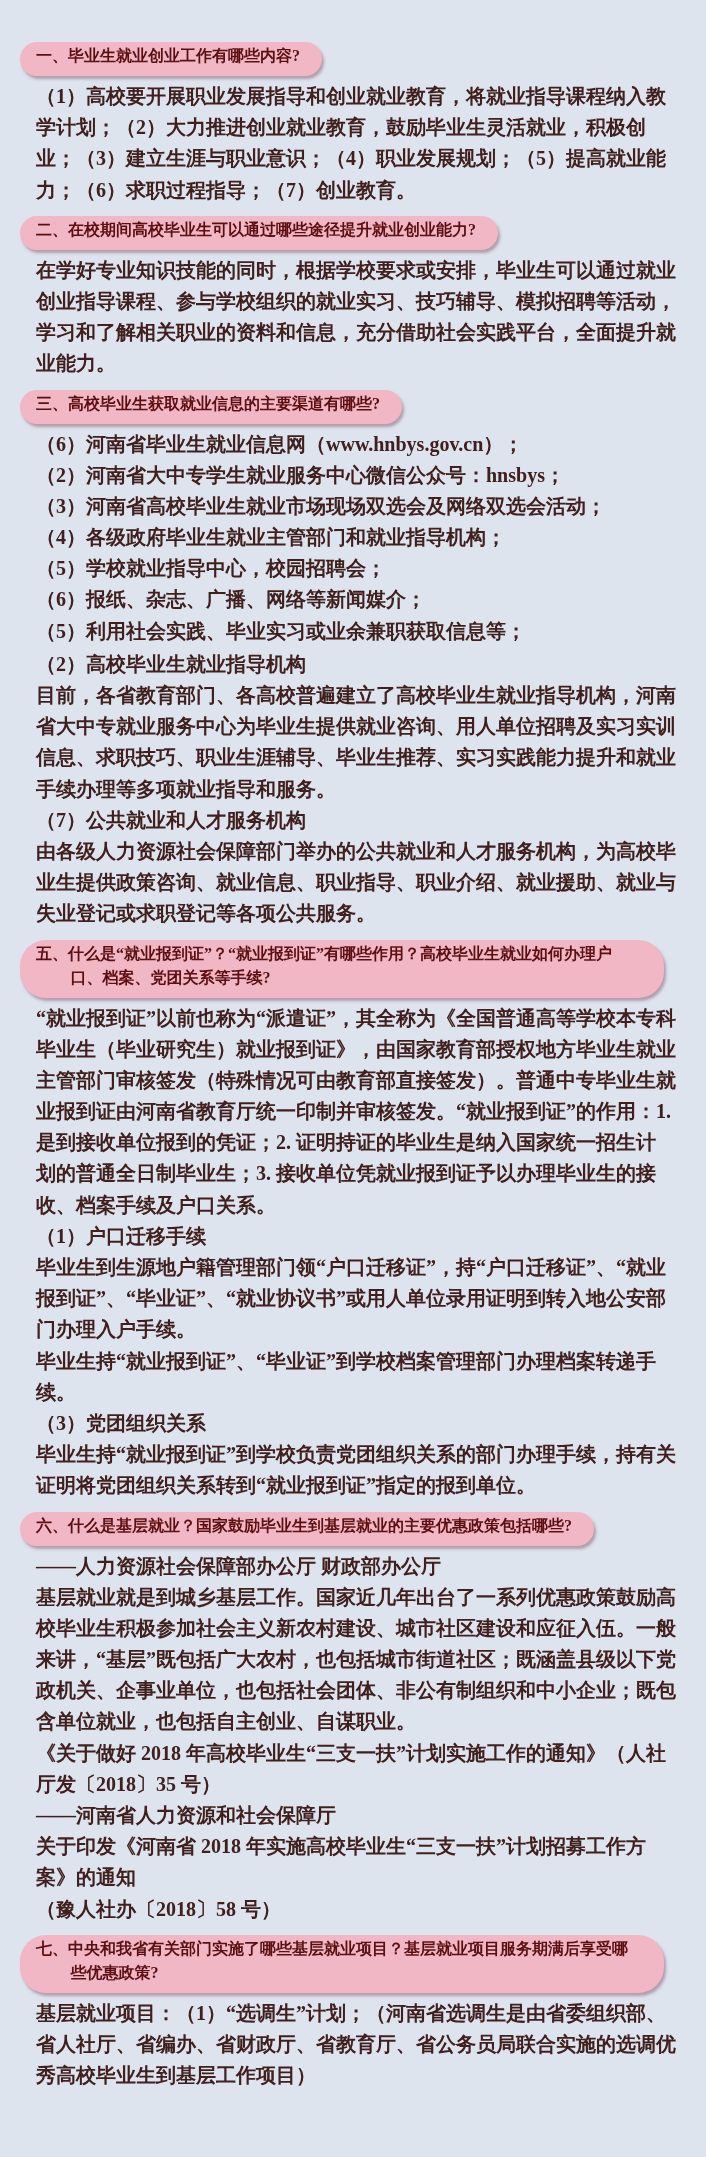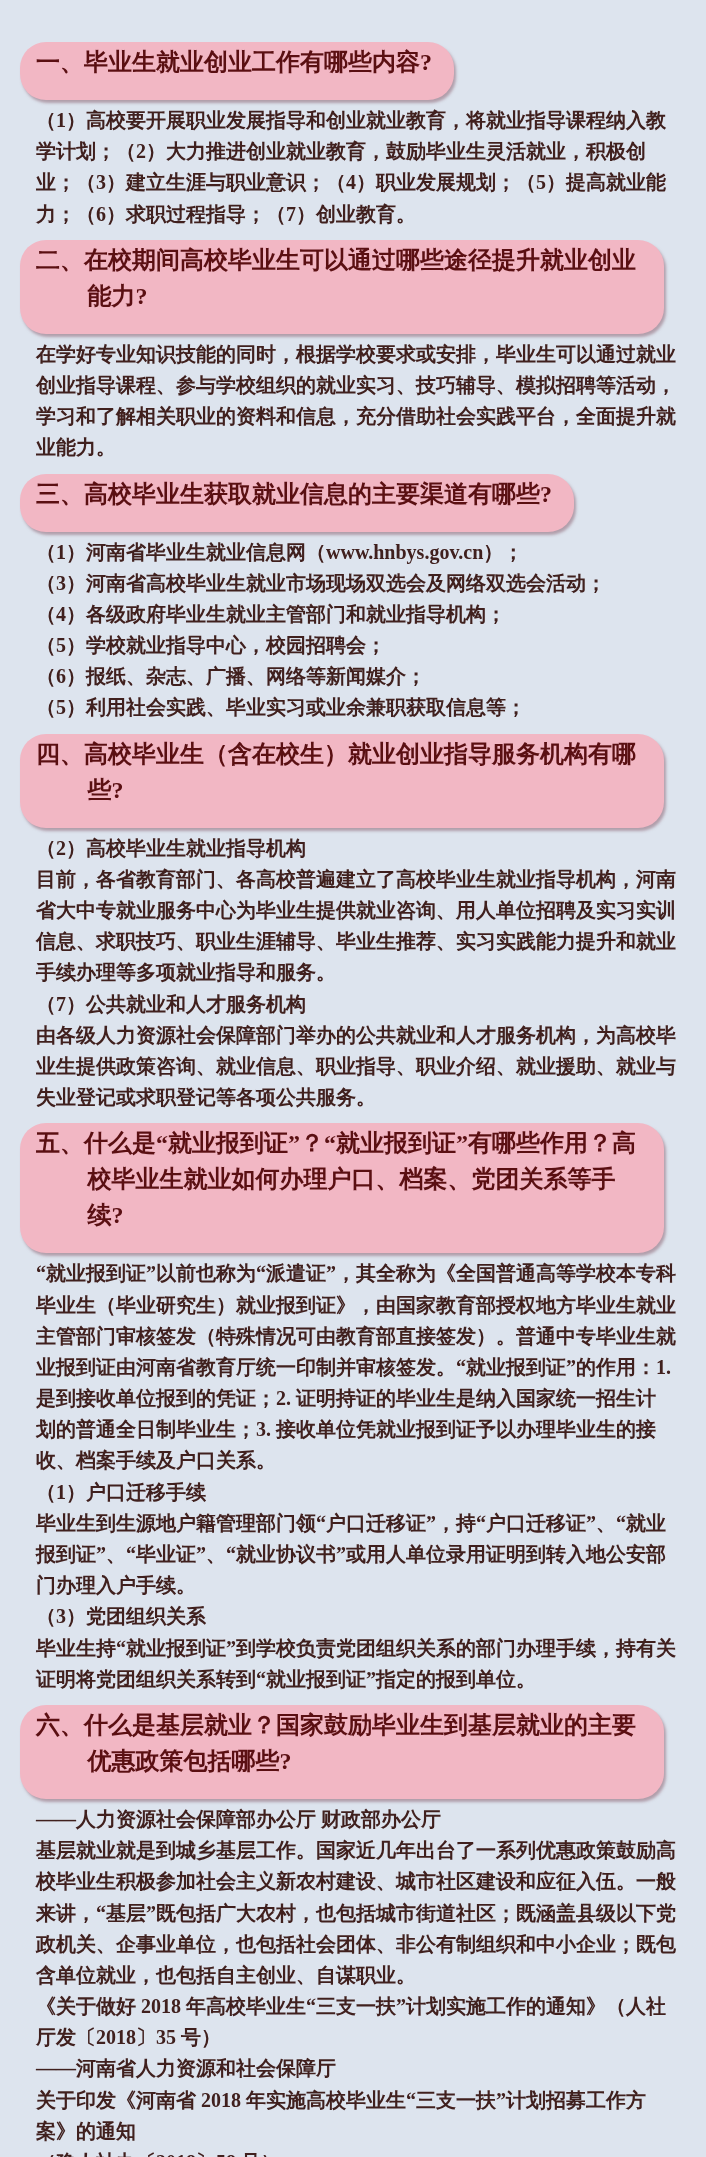--- a/index.html
+++ b/index.html
@@ -18,24 +18,24 @@
     line-height: 1.56;
   }
   .section { margin: 0; }
   .pill {
     display: inline-block;
     max-width: 100%;
     box-sizing: border-box;
     background: var(--pill-bg, #f2b7c4);
     color: var(--pill-color, #5a0f12);
     border-radius: 26px;
-    padding: 2px 22px 20px 16px;
+    padding: 2px 22px 8px 16px;
     margin: 8px 0 5px -16px;
     box-shadow: 2px 3px 3px rgba(140, 100, 115, 0.55);
-    font-size: 24px;
+    font-size: 16px;
     line-height: 1.5;
   }
   .pill-inner {
     display: block;
     padding-left: 2.15em;
     text-indent: -2.15em;
   }
   .para { margin: 0; padding: 0; }
   .section-body { margin-bottom: 2px; }
 </style>
@@ -60,50 +60,49 @@
     <div class="section-body">
           <p class="para">在学好专业知识技能的同时，根据学校要求或安排，毕业生可以通过就业创业指导课程、参与学校组织的就业实习、技巧辅导、模拟招聘等活动，学习和了解相关职业的资料和信息，充分借助社会实践平台，全面提升就业能力。</p>
         </div>
   </div>
 
   <div class="section">
     <div class="pill">
       <span class="pill-inner"><span>三、</span><span>高校毕业生获取就业信息的主要渠道有哪些?</span></span>
     </div>
     <div class="section-body">
-          <p class="para">（1）河南省毕业生就业信息网（www.hnbys.gov.cn）；</p>
+          <p class="para">（6）河南省毕业生就业信息网（www.hnbys.gov.cn）；</p>
+          <p class="para">（2）河南省大中专学生就业服务中心微信公众号：hnsbys；</p>
           <p class="para">（3）河南省高校毕业生就业市场现场双选会及网络双选会活动；</p>
           <p class="para">（4）各级政府毕业生就业主管部门和就业指导机构；</p>
           <p class="para">（5）学校就业指导中心，校园招聘会；</p>
           <p class="para">（6）报纸、杂志、广播、网络等新闻媒介；</p>
           <p class="para">（5）利用社会实践、毕业实习或业余兼职获取信息等；</p>
         </div>
   </div>
 
   <div class="section">
-    <div class="pill">
-      <span class="pill-inner"><span>四、</span><span>高校毕业生（含在校生）就业创业指导服务机构有哪些?</span></span>
-    </div>
     <div class="section-body">
           <p class="para">（2）高校毕业生就业指导机构</p>
           <p class="para">目前，各省教育部门、各高校普遍建立了高校毕业生就业指导机构，河南省大中专就业服务中心为毕业生提供就业咨询、用人单位招聘及实习实训信息、求职技巧、职业生涯辅导、毕业生推荐、实习实践能力提升和就业手续办理等多项就业指导和服务。</p>
           <p class="para">（7）公共就业和人才服务机构</p>
           <p class="para">由各级人力资源社会保障部门举办的公共就业和人才服务机构，为高校毕业生提供政策咨询、就业信息、职业指导、职业介绍、就业援助、就业与失业登记或求职登记等各项公共服务。</p>
         </div>
   </div>
 
   <div class="section">
     <div class="pill">
       <span class="pill-inner"><span>五、</span><span>什么是“就业报到证”？“就业报到证”有哪些作用？高校毕业生就业如何办理户口、档案、党团关系等手续?</span></span>
     </div>
     <div class="section-body">
           <p class="para">“就业报到证”以前也称为“派遣证”，其全称为《全国普通高等学校本专科毕业生（毕业研究生）就业报到证》，由国家教育部授权地方毕业生就业主管部门审核签发（特殊情况可由教育部直接签发）。普通中专毕业生就业报到证由河南省教育厅统一印制并审核签发。“就业报到证”的作用：1. 是到接收单位报到的凭证；2. 证明持证的毕业生是纳入国家统一招生计</p>
           <p class="para">划的普通全日制毕业生；3. 接收单位凭就业报到证予以办理毕业生的接收、档案手续及户口关系。</p>
           <p class="para">（1）户口迁移手续</p>
           <p class="para">毕业生到生源地户籍管理部门领“户口迁移证”，持“户口迁移证”、“就业报到证”、“毕业证”、“就业协议书”或用人单位录用证明到转入地公安部门办理入户手续。</p>
+          <p class="para">毕业生持“就业报到证”、“毕业证”到学校档案管理部门办理档案转递手续。</p>
           <p class="para">（3）党团组织关系</p>
           <p class="para">毕业生持“就业报到证”到学校负责党团组织关系的部门办理手续，持有关证明将党团组织关系转到“就业报到证”指定的报到单位。</p>
         </div>
   </div>
 
   <div class="section">
     <div class="pill">
       <span class="pill-inner"><span>六、</span><span>什么是基层就业？国家鼓励毕业生到基层就业的主要优惠政策包括哪些?</span></span>
     </div>
     <div class="section-body">

